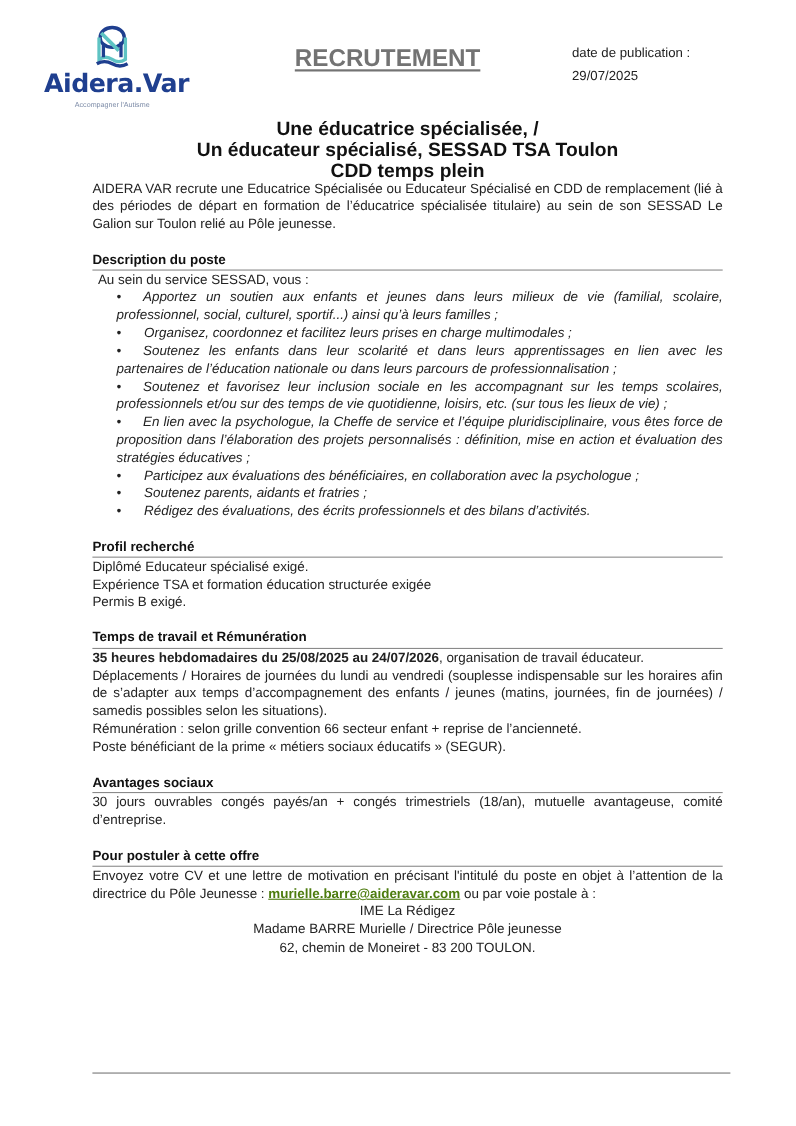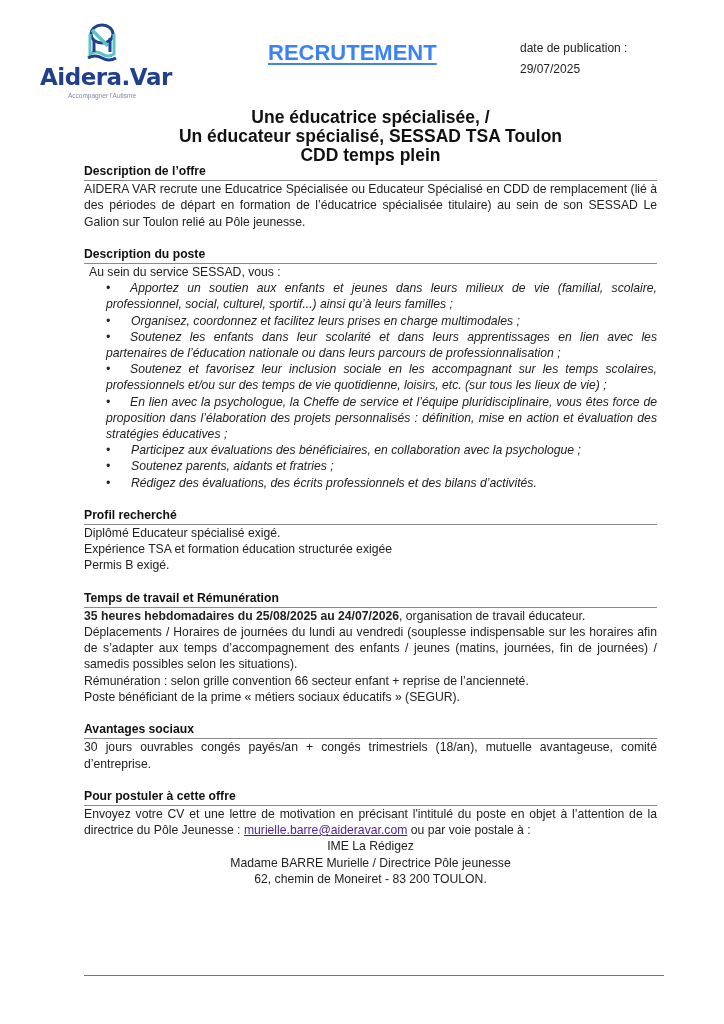--- a/index.html
+++ b/index.html
@@ -6,38 +6,38 @@
   body { width:724px; height:1024px; position:relative; overflow:hidden;
          font-family:"Liberation Sans", sans-serif; color:#222; }
   .logo { position:absolute; left:40px; top:20px; width:120px; height:80px; }
   .logo svg { position:absolute; left:40px; top:0; }
   .logo-word { position:absolute; left:0; top:44px; width:124px; text-align:center;
                font-family:"DejaVu Sans", sans-serif; font-weight:bold; font-size:23px;
                color:#1f3f8f; letter-spacing:-0.5px; }
   .logo-tag { position:absolute; left:0; top:72px; width:124px; text-align:center;
               font-size:6.5px; color:#7b8aa6; }
   .title { position:absolute; left:268px; top:40px; font-size:22px; font-weight:bold;
-           text-decoration:underline; text-underline-offset:3px; color:#3b82f6; }
+           text-decoration:underline; text-underline-offset:3px; color:#737373; }
   .pubdate { position:absolute; left:520px; top:38px; width:140px; text-align:left;
              font-size:12px; color:#222; line-height:21px; }
   .job-title { position:absolute; left:84px; top:108px; width:573px; text-align:center;
                font-weight:bold; font-size:17.5px; line-height:19px; color:#111; }
   .content { position:absolute; left:84px; top:163px; width:573px; font-size:12.2px; line-height:16.2px; }
   .sec-h { font-weight:bold; font-size:12.2px; color:#111; padding-bottom:1px;
            border-bottom:1.5px solid #8a8a8a; }
   p { margin:0; text-align:justify; }
   .gap { height:16px; }
   ul { margin:0; padding:0; list-style:none; }
   li { position:relative; text-align:justify; padding-left:22px; text-indent:24px; margin-left:0;font-style:italic; }
   li::before { content:"•"; position:absolute; left:22px; text-indent:0; }
   li.short { padding-left:47px; text-indent:0; }
   li.short::before { left:22px; }
   .intro { padding-left:5px; }
   .center { text-align:center; }
-  a { color:#4c1d95; text-decoration:underline; }
+  a { color:#4d7c0f; text-decoration:underline;font-weight:bold; }
   .footer-rule { position:absolute; left:84px; top:975px; width:580px; height:0;
                  border-top:1.5px solid #777; }
 </style>
 </head>
 <body>
 
 <div class="logo">
   <svg width="44" height="44" viewBox="0 0 44 44">
     <ellipse cx="22" cy="14" rx="11" ry="9" fill="none" stroke="#1f3f8f" stroke-width="3"></ellipse>
     <path d="M12 10 L28 26" stroke="#5ec3c3" stroke-width="3.5" fill="none"></path>
@@ -58,21 +58,20 @@
 
 <div class="job-title">
   <div>Une éducatrice spécialisée, /</div>
   <div>Un éducateur spécialisé, SESSAD TSA Toulon</div>
   <div>CDD temps plein</div>
 </div>
 
 <div class="content">
 
   <section>
-    <div class="sec-h">Description de l’offre</div>
     <p>AIDERA VAR recrute une Educatrice Spécialisée ou Educateur Spécialisé en CDD de remplacement (lié à des périodes de départ en formation de l’éducatrice spécialisée titulaire) au sein de son SESSAD Le Galion sur Toulon relié au Pôle jeunesse.</p>
   </section>
   <div class="gap"></div>
 
   <section>
     <div class="sec-h">Description du poste</div>
     <p class="intro">Au sein du service SESSAD, vous :</p>
     <ul>
       <li>Apportez un soutien aux enfants et jeunes dans leurs milieux de vie (familial, scolaire, professionnel, social, culturel, sportif...) ainsi qu’à leurs familles ;</li>
       <li class="short">Organisez, coordonnez et facilitez leurs prises en charge multimodales ;</li>

